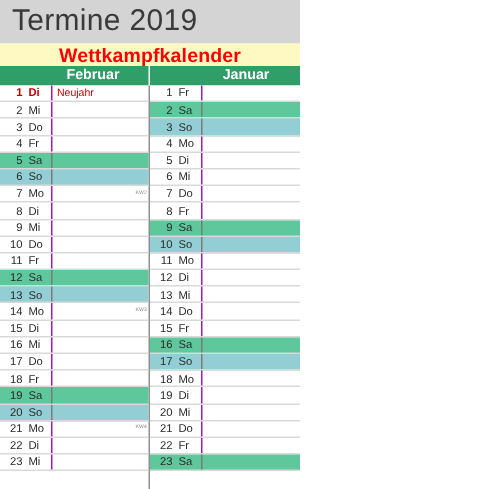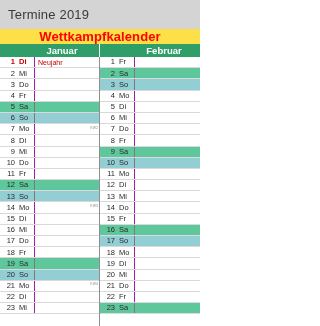--- a/index.html
+++ b/index.html
@@ -9,26 +9,26 @@
     background:#ffffff;
   }
   .sheet{width:200px;height:326px;position:relative;}
 
   
   .titlebar{
     height:29px;background:#d4d4d4;
     display:flex;align-items:center;
     box-sizing:border-box;padding:0 6px 0 8px;
   }
-  .title-main{font-size:13px;color:#3a3a3a;letter-spacing:.2px;}
+  .title-main{font-size:20px;color:#3a3a3a;letter-spacing:.2px;}
   .title-sub{font-size:14.5px;color:#3a3a3a;margin-left:auto;padding-right:2px;letter-spacing:.2px;}
 
   
   .banner{
-    height:15px;background:#fde047;
+    height:15px;background:#fef9c3;
     display:flex;align-items:flex-start;justify-content:center;
   }
   .banner-text{
     color:#ff0000;font-weight:bold;font-size:13px;
     letter-spacing:.1px;white-space:nowrap;
   }
 
   
   .month-head{
     display:flex;height:13px;background:#2f9e68;
@@ -97,24 +97,24 @@
   <div class="titlebar">
     <div class="title-main">Termine 2019</div>
   </div>
 
   <div class="banner">
     <div class="banner-text">Wettkampfkalender</div>
   </div>
 
   <div class="month-head">
     <div class="mh">
-      <span>Januar</span>
+      <span>Februar</span>
     </div>
     <div class="mh">
-      <span>Februar</span>
+      <span>Januar</span>
     </div>
   </div>
 
   <div class="body">
     <div class="col jan" id="col-jan">
         <div class="row hol">
           <div class="c-num">1</div>
           <div class="c-day">Di</div>
           <div class="c-evt">Neujahr</div>
         </div>

